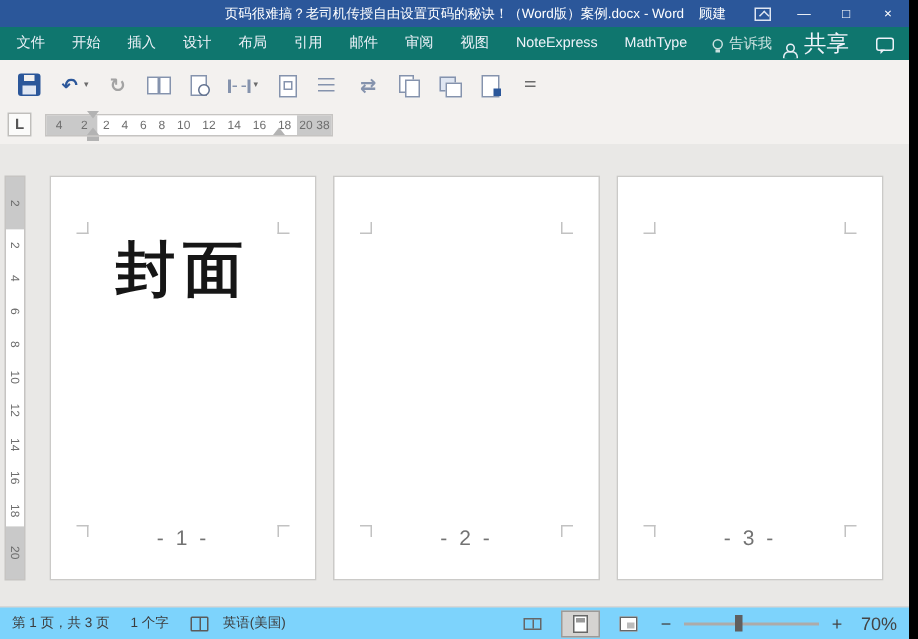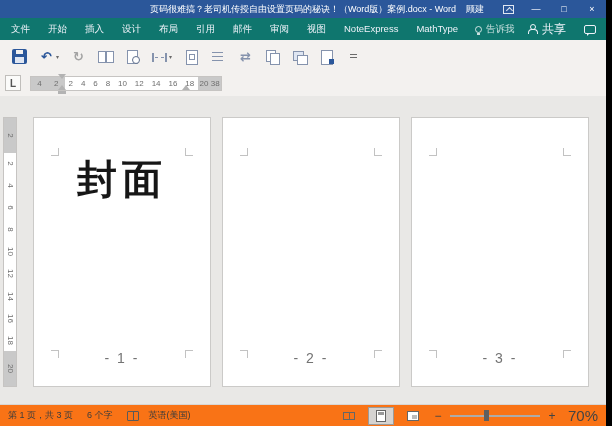--- a/index.html
+++ b/index.html
@@ -19,21 +19,21 @@
     color:#fff;font-size:9px;cursor:default;}
   .ico-ribbonopts{width:11px;height:9px;border:1px solid #dfe6f2;position:relative;display:inline-block;}
   .ico-ribbonopts::after{content:"";position:absolute;left:3px;top:2px;width:4px;height:4px;
     border-top:1px solid #dfe6f2;border-right:1px solid #dfe6f2;transform:rotate(-45deg);}
   
   .tabsrow{height:22px;background:#0f766e;display:flex;align-items:center;padding-left:2px;}
   .rtab{color:#eef2f9;font-size:9.5px;padding:0 9px;line-height:22px;white-space:nowrap;}
   .tellme{display:flex;align-items:center;margin-left:8px;color:rgba(255,255,255,.78);font-size:9.5px;gap:4px;}
   .bulb{width:7px;height:7px;border:1px solid rgba(255,255,255,.78);border-radius:50%;position:relative;display:inline-block;}
   .bulb::after{content:"";position:absolute;left:1px;bottom:-3px;width:3px;height:2px;background:rgba(255,255,255,.78);}
-  .shareGroup{margin-left:auto;display:flex;align-items:center;gap:5px;color:#eef2f9;font-size:12px;padding-right:6px;}
+  .shareGroup{margin-left:auto;display:flex;align-items:flex-end;gap:5px;color:#eef2f9;font-size:15px;padding-right:6px;}
   .person{width:9px;height:10px;position:relative;display:inline-block;}
   .person::before{content:"";position:absolute;left:2px;top:0;width:4px;height:4px;border:1px solid #eef2f9;border-radius:50%;}
   .person::after{content:"";position:absolute;left:0;bottom:0;width:8px;height:4px;border:1px solid #eef2f9;border-bottom:none;border-radius:4px 4px 0 0;}
   .commentico{width:12px;height:9px;border:1px solid #eef2f9;border-radius:2px;position:relative;display:inline-block;margin:0 10px 0 12px;}
   .commentico::after{content:"";position:absolute;left:2px;bottom:-3px;width:0;height:0;
     border-left:3px solid #eef2f9;border-bottom:3px solid transparent;}
   
   .toolbar{height:32px;background:#f3f1ef;display:flex;align-items:center;padding-left:8px;gap:4px;}
   .qatb{display:flex;align-items:center;padding:3px 4px;gap:2px;}
   .icn{width:15px;height:15px;display:inline-block;position:relative;}
@@ -83,38 +83,38 @@
   .pg-title{position:absolute;left:0;right:0;top:40px;text-align:center;
     font-family:"Liberation Serif","DejaVu Serif",serif;font-weight:bold;
     font-size:40px;letter-spacing:5px;color:#161616;line-height:1.1;white-space:nowrap;}
   .pg-num{position:absolute;left:0;right:0;bottom:20px;text-align:center;font-size:14px;color:#737373;letter-spacing:2px;}
   .cmark{position:absolute;width:8px;height:8px;}
   .cmark.tl{left:17px;top:30px;border-right:1px solid #c2c2c2;border-bottom:1px solid #c2c2c2;}
   .cmark.tr{right:17px;top:30px;border-left:1px solid #c2c2c2;border-bottom:1px solid #c2c2c2;}
   .cmark.bl{left:17px;bottom:28px;border-right:1px solid #c2c2c2;border-top:1px solid #c2c2c2;}
   .cmark.br{right:17px;bottom:28px;border-left:1px solid #c2c2c2;border-top:1px solid #c2c2c2;}
   
-  .statusbar{height:22px;background:#f97316;border-top:1px solid #d8d6d4;display:flex;align-items:center;
+  .statusbar{height:22px;background:#7dd3fc;border-top:1px solid #d8d6d4;display:flex;align-items:center;
     padding:0 8px;font-size:9px;color:#3c3c3c;}
   .sb-item{margin-right:14px;white-space:nowrap;}
   .book{width:12px;height:10px;border:1px solid #5a5a5a;border-radius:1px;position:relative;display:inline-block;margin-right:10px;}
   .book::after{content:"";position:absolute;left:50%;top:0;bottom:0;width:1px;background:#5a5a5a;}
   .sb-right{margin-left:auto;display:flex;align-items:center;gap:6px;}
   .vbtn{width:26px;height:18px;display:flex;align-items:center;justify-content:center;border:1px solid transparent;}
   .vbtn.sel{background:#d5d3d1;border-color:#9c9a98;}
   .i-read{width:12px;height:8px;border:1px solid #666;position:relative;}
   .i-read::after{content:"";position:absolute;left:50%;top:0;bottom:0;width:1px;background:#666;}
   .i-print{width:10px;height:12px;border:1px solid #666;position:relative;background:#fff;}
   .i-print::after{content:"";position:absolute;left:1px;right:1px;top:1px;height:3px;background:#999;}
   .i-web{width:12px;height:10px;border:1px solid #666;position:relative;background:#fff;}
   .i-web::after{content:"";position:absolute;right:1px;bottom:1px;width:5px;height:4px;background:#bbb;}
   .zoombtn{font-size:12px;color:#444;width:12px;text-align:center;}
   .ztrack{width:90px;height:2px;background:#adaba9;position:relative;}
   .zthumb{position:absolute;left:34px;top:-5px;width:5px;height:11px;background:#5f5f5f;}
-  .zpct{font-size:15px;color:#444;margin-left:4px;}
+  .zpct{font-size:12px;color:#444;margin-left:4px;}
 </style>
 </head>
 <body>
 
 <div class="window">
 
   <div class="titlebar">
     <div class="tb-title">页码很难搞？老司机传授自由设置页码的秘诀！（Word版）案例.docx - Word</div>
     <div class="tb-right">
       <div class="tb-user">顾建</div>
@@ -266,21 +266,21 @@
           <div class="cmark tr"></div>
           <div class="cmark bl"></div>
           <div class="cmark br"></div>
           <div class="pg-num">- 3 -</div>
         </div>
       </div>
   </div>
 
   <div class="statusbar">
     <span class="sb-item">第 1 页，共 3 页</span>
-    <span class="sb-item">6 个字</span>
+    <span class="sb-item">1 个字</span>
     <span class="book"></span>
     <span class="sb-item">英语(美国)</span>
     <div class="sb-right">
       <div class="vbtn">
           <span class="i-read"></span>
         </div>
       <div class="vbtn sel">
           <span class="i-print"></span>
         </div>
       <div class="vbtn">

